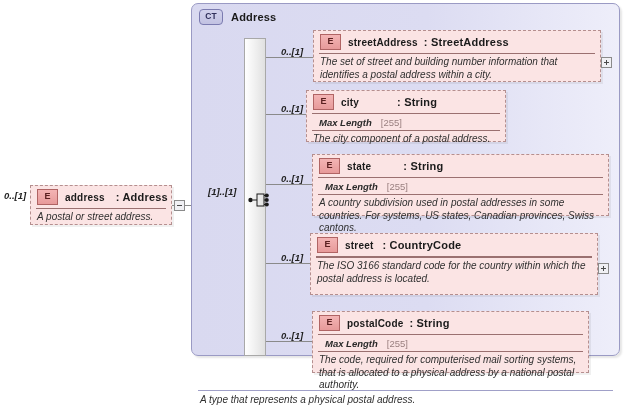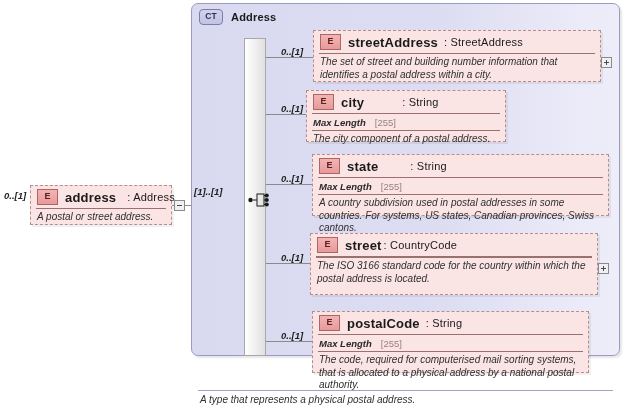--- a/index.html
+++ b/index.html
@@ -43,41 +43,41 @@
     background: linear-gradient(to bottom, #f3b4b4, #e79a9a);
     color: #5a2020;
     font-size: 9px;
     font-weight: bold;
     line-height: 13px;
     text-align: center;
     font-family: "Liberation Sans", sans-serif;
     flex: 0 0 auto;
   }
   .ebox .hdr .nm {
-    font-size: 13px;
+    font-size: 10px;
     font-weight: bold;
     color: #1a1a1a;
     letter-spacing: 0.2px;
   }
   .ebox .hdr .ty {
     font-size: 11px;
-    font-weight: normal;
+    font-weight: bold;
     color: #1a1a1a;
     letter-spacing: 0.2px;
   }
   .ebox .rule {
     height: 1px;
     background: #9a7070;
     margin: 0 5px;
   }
   .ebox .facet {
     display: flex;
     align-items: center;
     height: 16px;
-    padding: 0 6px;
+    padding: 0 12px;
     white-space: nowrap;
   }
   .ebox .facet .fk {
     font-size: 9.5px;
     font-style: italic;
     color: #2a2a2a;
     font-weight: bold;
   }
   .ebox .facet .fv {
     font-size: 9.5px;
@@ -229,21 +229,21 @@
 
   <div id="ct-container">
     <div id="ct-header">
       <span id="ct-icon">CT</span>
       <span id="ct-title">Address</span>
     </div>
     <div id="ct-footer-rule"></div>
     <div id="ct-footer-text">A type that represents a physical postal address.</div>
   </div>
 
-  <div class="card" style="left:194px; top:186px;">[1]..[1]</div>
+  <div class="card" style="left:208px; top:186px;">[1]..[1]</div>
 
   <div id="seq-bar"></div>
 
   <svg id="seq-symbol" viewBox="0 0 22 20">
     <circle cx="2.5" cy="10" r="2.2" fill="#1a1a1a"></circle>
     <line x1="4.5" y1="10" x2="9" y2="10" stroke="#1a1a1a" stroke-width="1"></line>
     <rect x="9" y="4" width="7" height="12" fill="none" stroke="#1a1a1a" stroke-width="1"></rect>
     <line x1="16" y1="5.5" x2="18" y2="5.5" stroke="#1a1a1a" stroke-width="1"></line>
     <line x1="16" y1="10" x2="18" y2="10" stroke="#1a1a1a" stroke-width="1"></line>
     <line x1="16" y1="14.5" x2="18" y2="14.5" stroke="#1a1a1a" stroke-width="1"></line>
@@ -302,21 +302,21 @@
     <div class="doc">A country subdivision used in postal addresses in some countries. For systems, US states, Canadian provinces, Swiss cantons.</div>
   </div>
 
   <div class="wire h" style="left:266px; top:263px; width:44px;"></div>
   <div class="card" style="left:281px; top:252px;">0..[1]</div>
 
   <div class="ebox" style="left:310px; top:233px; width:288px; height:62px;">
     <div class="hdr">
       <span class="ico">E</span>
       <span class="nm">street</span>
-      <span class="ty" style="margin-left:2px;">: CountryCode</span>
+      <span class="ty" style="margin-left:9px;">: CountryCode</span>
     </div>
     <div class="rule"></div>
     <div class="rule"></div>
     <div class="doc">The ISO 3166 standard code for the country within which the postal address is located.</div>
   </div>
   <div class="plusbox" style="left:598px; top:263px;"></div>
 
   <div class="wire h" style="left:266px; top:341px; width:46px;"></div>
   <div class="card" style="left:281px; top:330px;">0..[1]</div>
 

